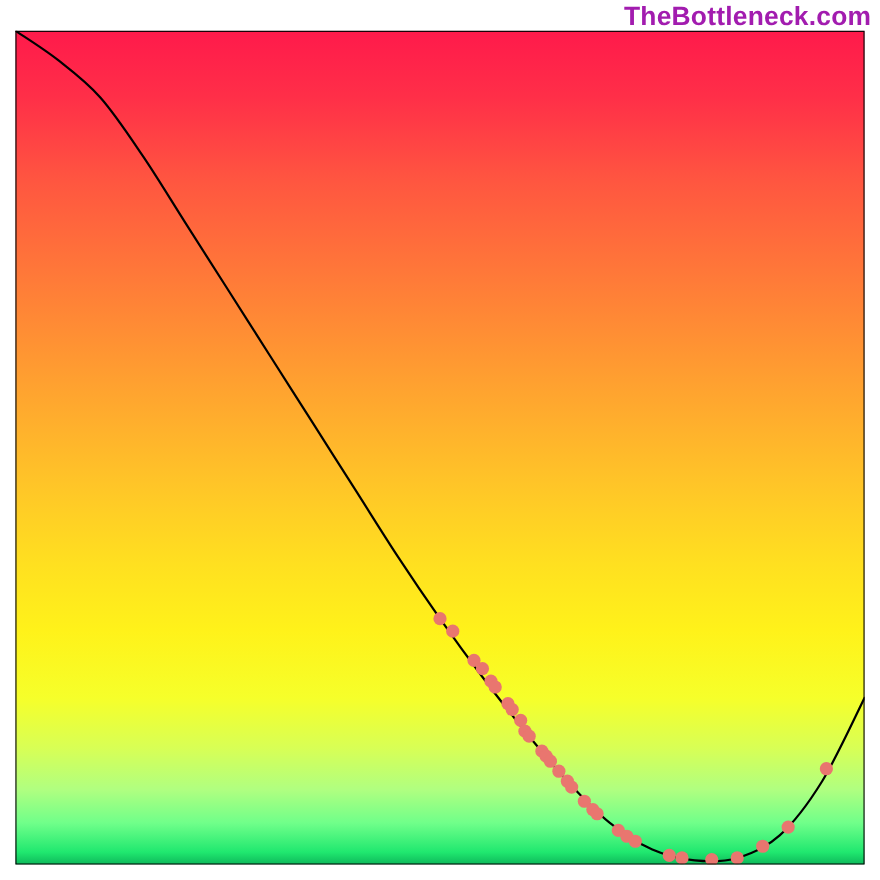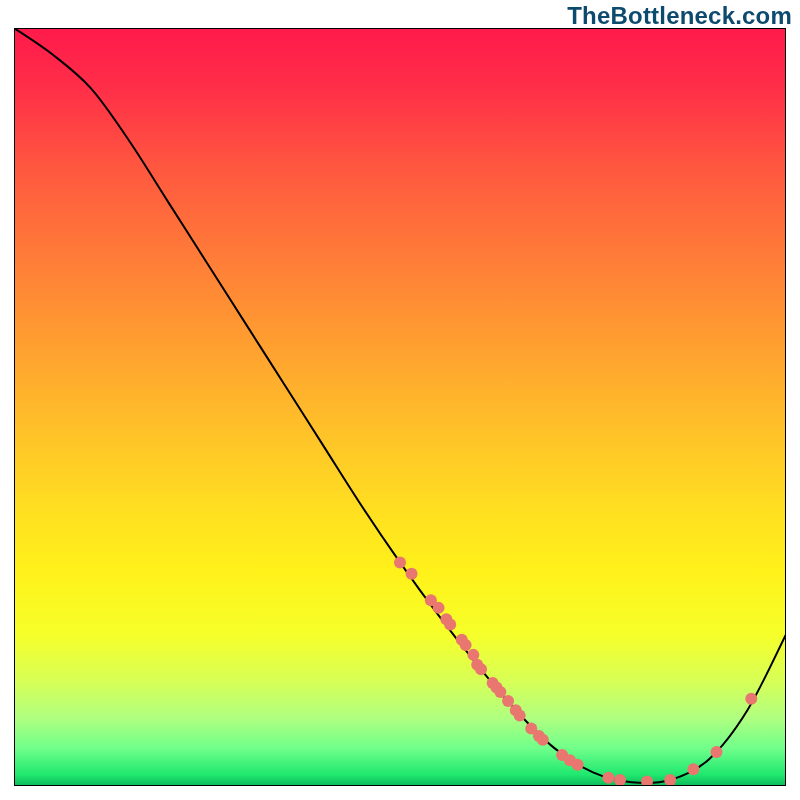--- a/index.html
+++ b/index.html
@@ -15,21 +15,21 @@
     position: relative;
     width: 800px;
     height: 800px;
   }
   .watermark {
     position: absolute;
     top: 2px;
     right: 8px;
     font-size: 24px;
     font-weight: 600;
-    color: #0c4a6e;
+    color: #a21caf;
     letter-spacing: 0.2px;
     z-index: 10;
     margin-left: 40px;
   }
   .plot {
     position: absolute;
     left: 14px;
     top: 28px;
     width: 772px;
     height: 758px;

